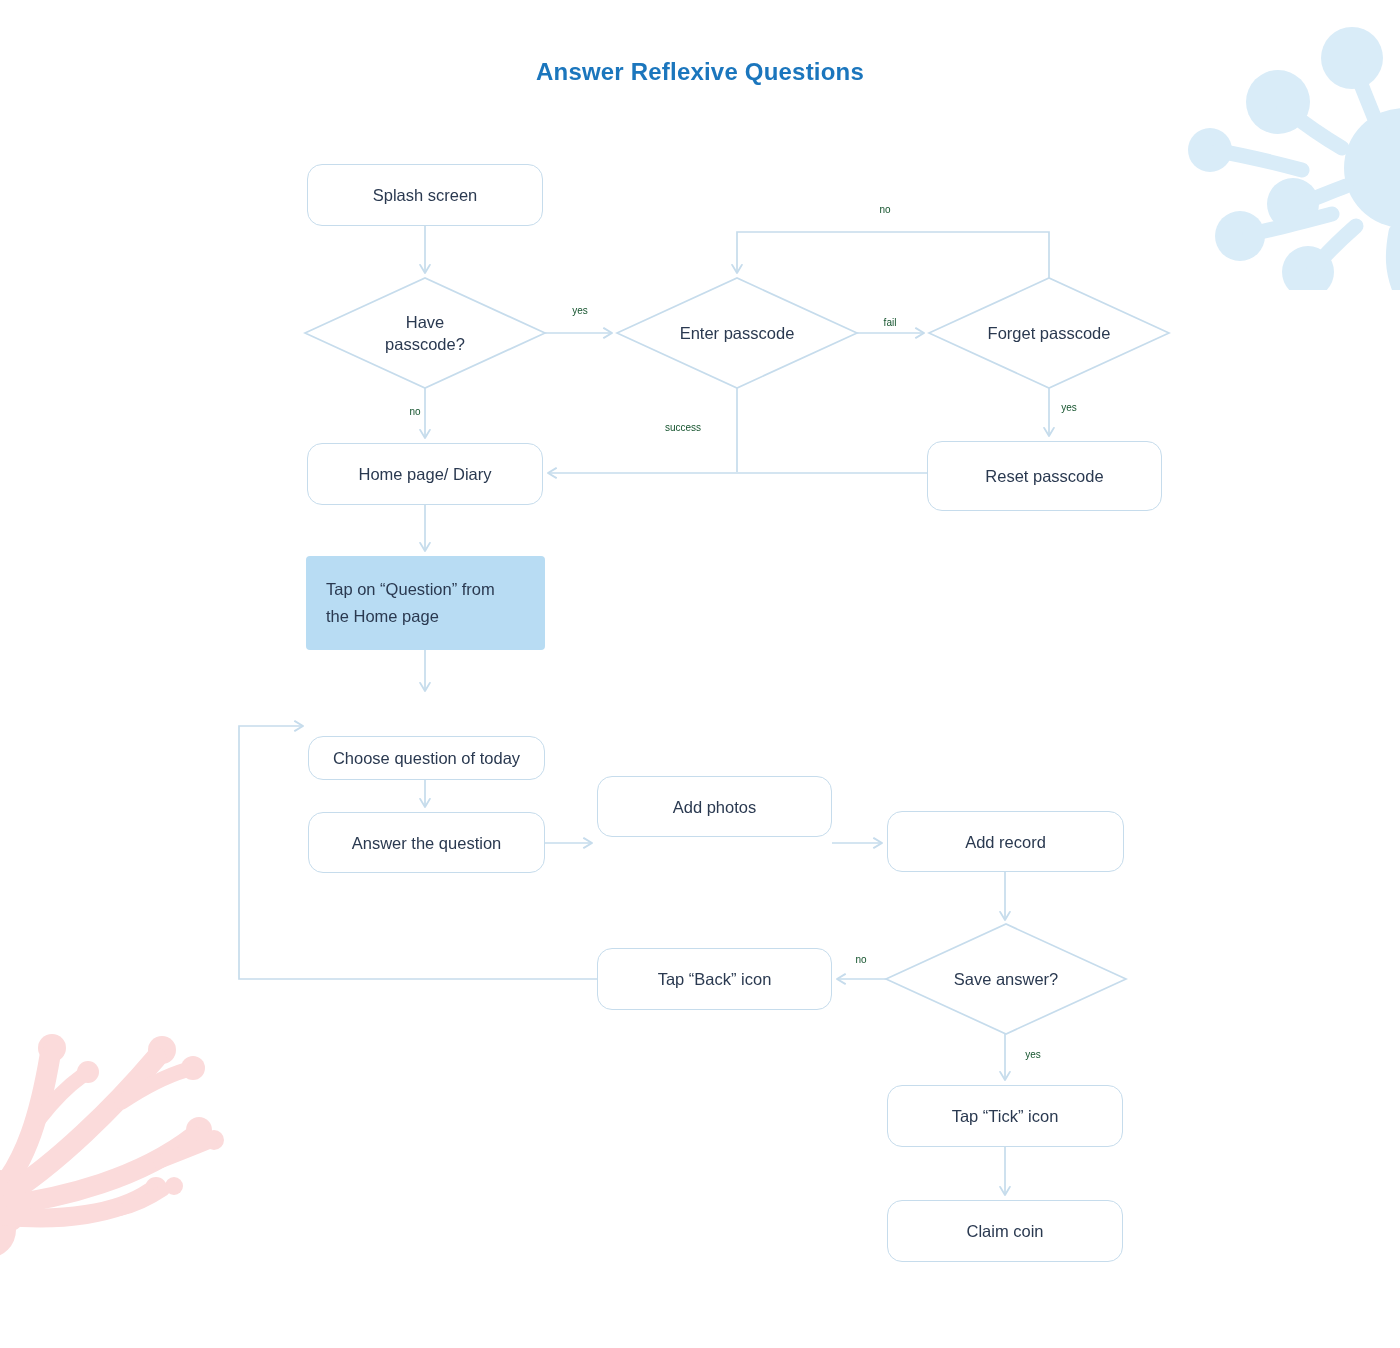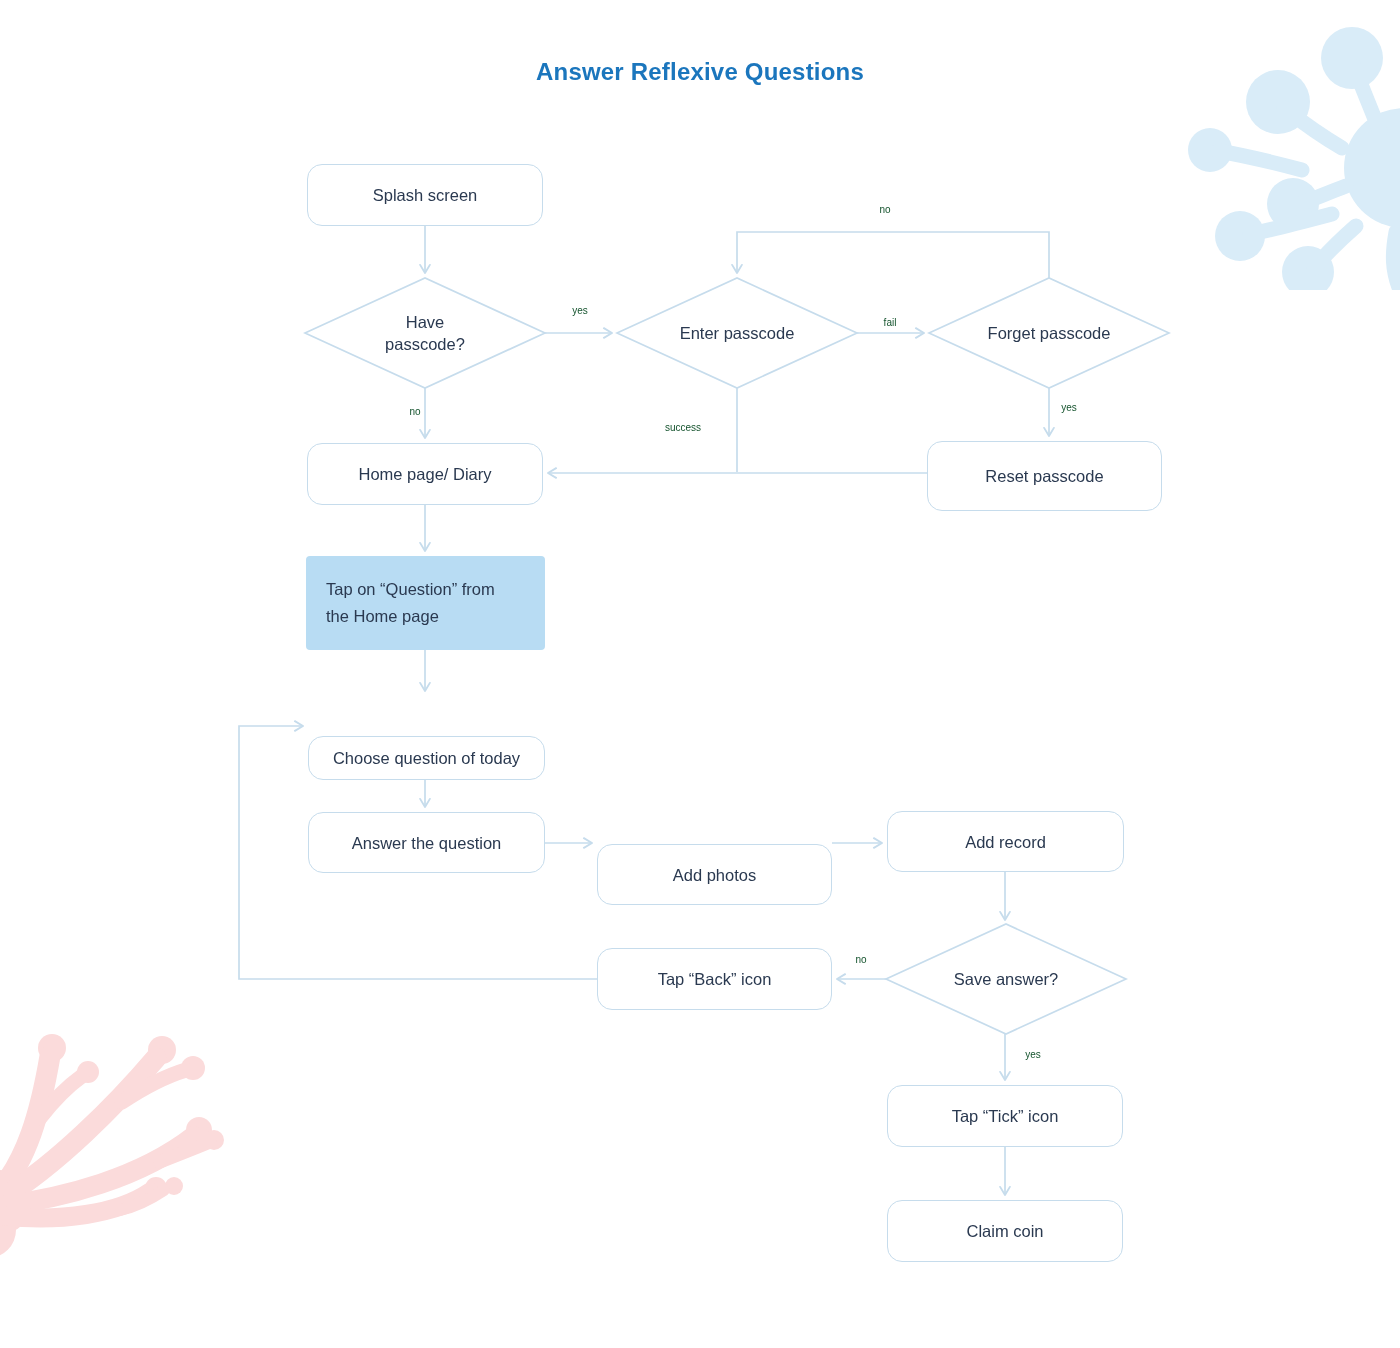--- a/index.html
+++ b/index.html
@@ -185,21 +185,21 @@
   </div>
 
   <div class="node box" style="left:308px; top:736px; width:237px; height:44px;">
     <span class="node-label">Choose question of today</span>
   </div>
 
   <div class="node box" style="left:308px; top:812px; width:237px; height:61px;">
     <span class="node-label">Answer the question</span>
   </div>
 
-  <div class="node box" style="left:597px; top:844px; width:235px; height:61px;">
+  <div class="node box" style="left:597px; top:776px; width:235px; height:61px;">
     <span class="node-label">Add photos</span>
   </div>
 
   <div class="node box" style="left:887px; top:811px; width:237px; height:61px;">
     <span class="node-label">Add record</span>
   </div>
 
   <div class="node diamond" style="left:886px; top:924px; width:240px; height:110px;">
     <svg width="244" height="114" viewBox="0 0 244 114">
         <polygon points="2,57 122,2 242,57 122,112" fill="#ffffff" stroke="#c6dcec" stroke-width="1.7"></polygon>

